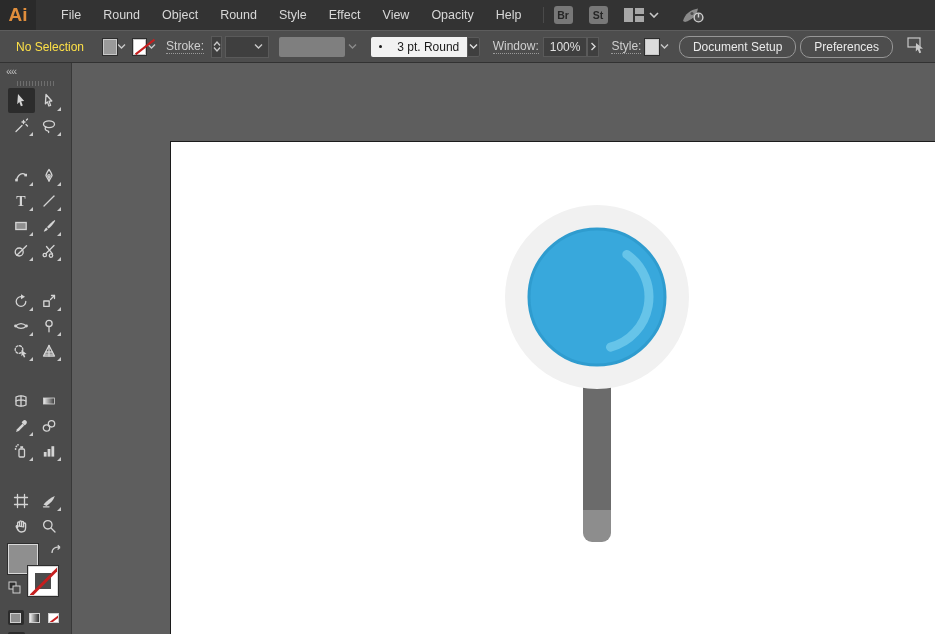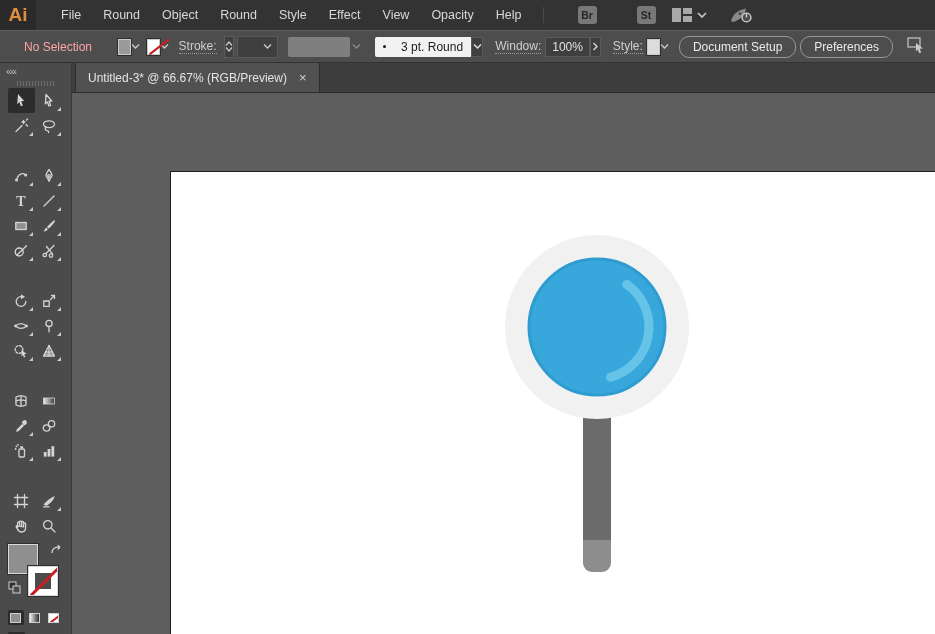--- a/index.html
+++ b/index.html
@@ -6,28 +6,28 @@
   html,body { width:935px; height:634px; overflow:hidden; }
   body { font-family:"Liberation Sans", sans-serif; font-size:12px; background:#5e5e5e; color:#d4d4d4; }
 
   
   .menubar { height:30px; background:#333333; display:flex; align-items:center; }
   .ai-logo { width:36px; height:30px; background:#2a2a2a; color:#e08e3c; font-weight:bold; font-size:19px;
              display:flex; align-items:center; justify-content:center; }
   .menu-item { padding:0 11px; height:30px; display:flex; align-items:center; color:#d8d8d8; font-size:12.5px; cursor:default; }
   .mb-divider { width:1px; height:16px; background:#4a4a4a; margin:0 10px; }
   .sq-btn { width:19px; height:18px; background:#787878; color:#262626; font-weight:bold; font-size:10.5px;
-            border-radius:3px; display:flex; align-items:center; justify-content:center; margin-right:16px;margin-left:24px; }
+            border-radius:3px; display:flex; align-items:center; justify-content:center; margin-right:16px; }
   .ws-group { display:flex; align-items:center; gap:5px; margin-right:22px; }
   .mb-right { display:flex; align-items:center; margin-right:10px; }
 
   
   .controlbar { height:33px; background:#4d4d4d; border-top:1px solid #5d5d5d; border-bottom:1px solid #323232;
                 display:flex; align-items:center; padding:0 8px; white-space:nowrap; }
-  .cb-label { color:#fca5a5; margin:0 16px; }
+  .cb-label { color:#fde047; margin:0 8px; }
   .cb-link { color:#cfcfcf; margin:0 4px; border-bottom:1px dotted #9a9a9a; cursor:pointer; }
   .swatch { width:19px; height:16px; border:1px solid #c9c9c9; outline:1px solid #2e2e2e; position:relative; background:#9a9a9a; }
   .swatch.none { background:#ffffff; }
   .swatch.none::after { content:""; position:absolute; left:-1px; top:6.5px; width:24px; height:2px; background:#c61f1f;
                         transform:rotate(-38deg); }
   .swatch.style { background:#dcdcdc; }
   .chev { width:14px; height:18px; display:flex; align-items:center; justify-content:center; margin-right:6px; }
   .stepper { width:15px; height:22px; background:#3f3f3f; border:1px solid #5a5a5a; display:flex; flex-direction:column;
              align-items:center; justify-content:center; gap:1px; margin:0 3px; }
   .combo-dark { height:22px; background:#3f3f3f; border:1px solid #5a5a5a; display:flex; align-items:center;
@@ -453,26 +453,20 @@
         <svg width="13" height="12">
           <rect x="1" y="1" width="11" height="10" rx="1.5" fill="none" stroke="#cfcfcf" stroke-width="1.1" stroke-dasharray="2 1.4"></rect>
           <rect x="4" y="3.5" width="5" height="5" fill="#cfcfcf"></rect>
         </svg>
       </div>
     </div>
 
   </div>
 
   <div class="canvas-col">
-    <div class="tabbar">
-      <div class="doc-tab">
-        <span>Untitled-3* @ 66.67% (RGB/Preview)</span>
-        <span class="tab-close">×</span>
-      </div>
-    </div>
     <div class="viewport">
       <div class="artboard"></div>
       <svg class="artwork" width="200" height="360">
         <rect x="86" y="180" width="28" height="126" fill="#6b6b6b"></rect>
         <path d="M86 305 h28 v23 a9 9 0 0 1 -9 9 h-10 a9 9 0 0 1 -9 -9 z" fill="#8d8d8d"></path>
         <circle cx="100" cy="92" r="92" fill="#f1f1f1"></circle>
         <circle cx="100" cy="92" r="68" fill="#38a8dc" stroke="#2f9ccf" stroke-width="3"></circle>
         <path d="M129.8 49.4 A52 52 0 0 1 113.5 142.2" fill="none" stroke="#66c4e9" stroke-width="9" stroke-linecap="round"></path>
       </svg>
     </div>

